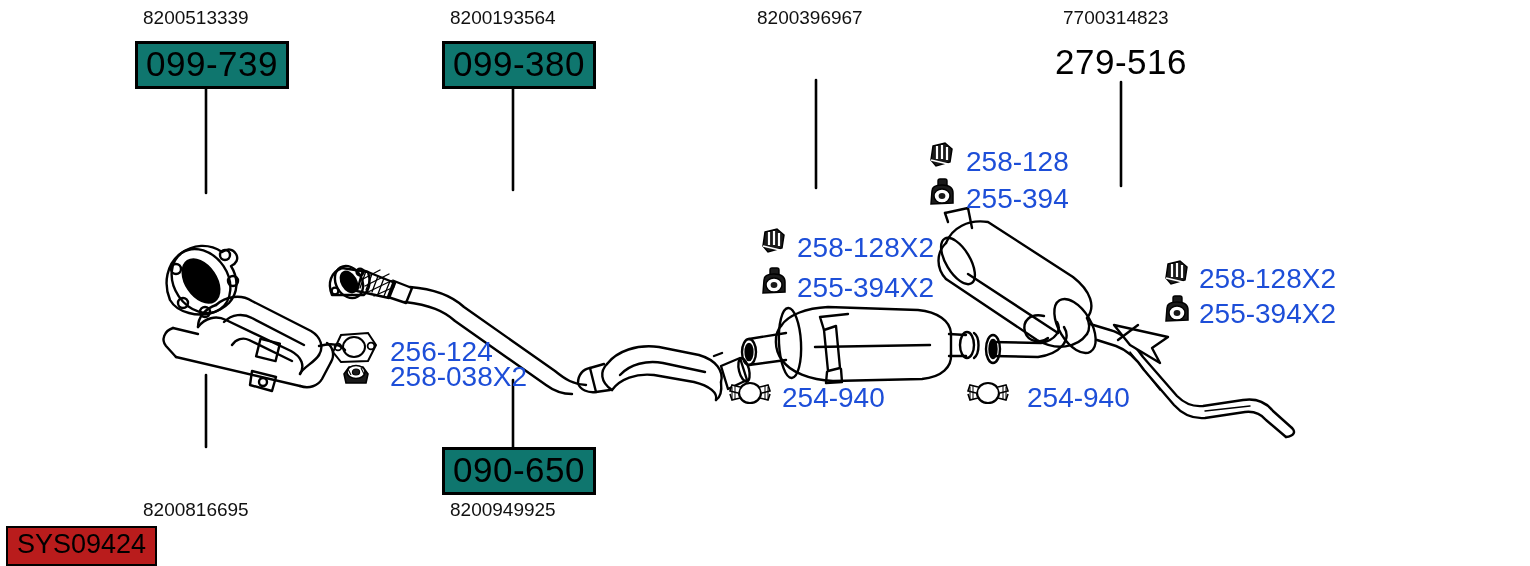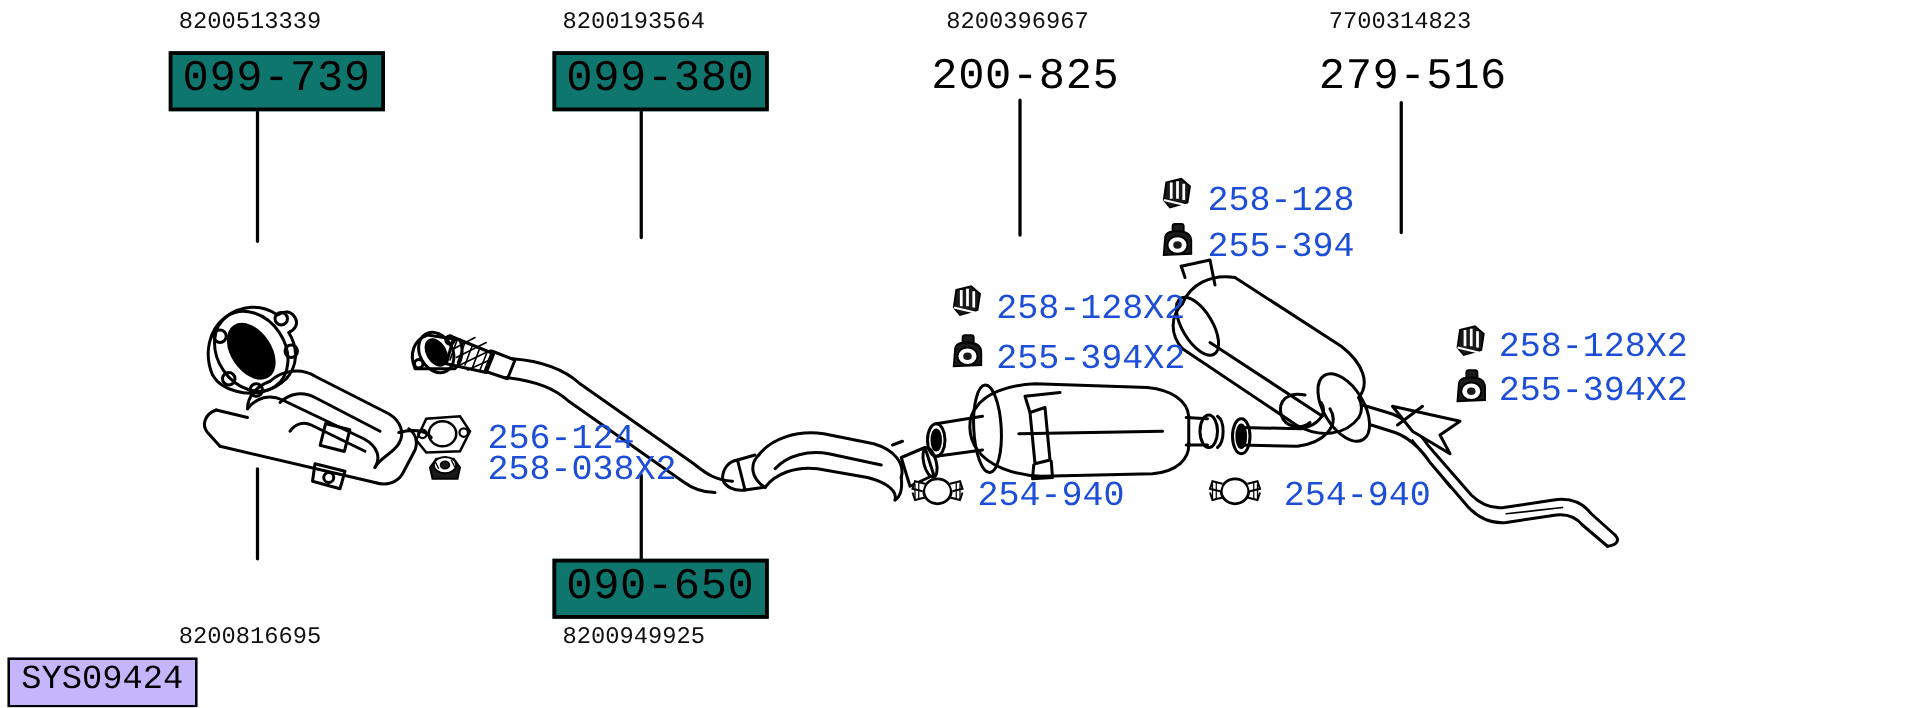--- a/index.html
+++ b/index.html
@@ -10,21 +10,20 @@
   body {
     font-family: "Liberation Sans", sans-serif;
     color: #000000;
   }
   #diagram {
     position: relative;
     width: 1530px;
     height: 566px;
     background: #ffffff;
     overflow: hidden;
-    font-family: Liberation Mono, monospace;
   }
   .svg-layer {
     position: absolute;
     left: 0;
     top: 0;
     width: 1530px;
     height: 566px;
   }
   .lbl {
     position: absolute;
@@ -50,21 +49,21 @@
   }
   
   .ref {
     font-size: 28px;
     color: #1d4ed8;
   }
   .sys-box {
     border: 2px solid #000;
     padding: 3px 9px 6px 9px;
     font-size: 27px;
-    background: #c4b5fd;
+    background: #b91c1c;
   }
   .icon-holder {
     position: absolute;
   }
 </style>
 </head>
 <body>
 
 <div id="diagram">
 
@@ -321,21 +320,20 @@
     </svg>
   </div>
 
   <div class="lbl oem" style="left:143px; top:8px;">8200513339</div>
   <div class="lbl oem" style="left:450px; top:8px;">8200193564</div>
   <div class="lbl oem" style="left:757px; top:8px;">8200396967</div>
   <div class="lbl oem" style="left:1063px; top:8px;">7700314823</div>
 
   <div class="lbl code-big code-boxed" style="left:135px; top:41px;">099-739</div>
   <div class="lbl code-big code-boxed" style="left:442px; top:41px;">099-380</div>
-  <div class="lbl code-big" style="left:745px; top:44px;">200-825</div>
   <div class="lbl code-big" style="left:1055px; top:44px;">279-516</div>
 
   <div class="lbl code-big code-boxed" style="left:442px; top:447px;">090-650</div>
 
   <div class="lbl oem" style="left:143px; top:500px;">8200816695</div>
   <div class="lbl oem" style="left:450px; top:500px;">8200949925</div>
 
   <div class="lbl ref" style="left:390px; top:338px;">256-124</div>
   <div class="lbl ref" style="left:390px; top:363px;">258-038X2</div>
 

